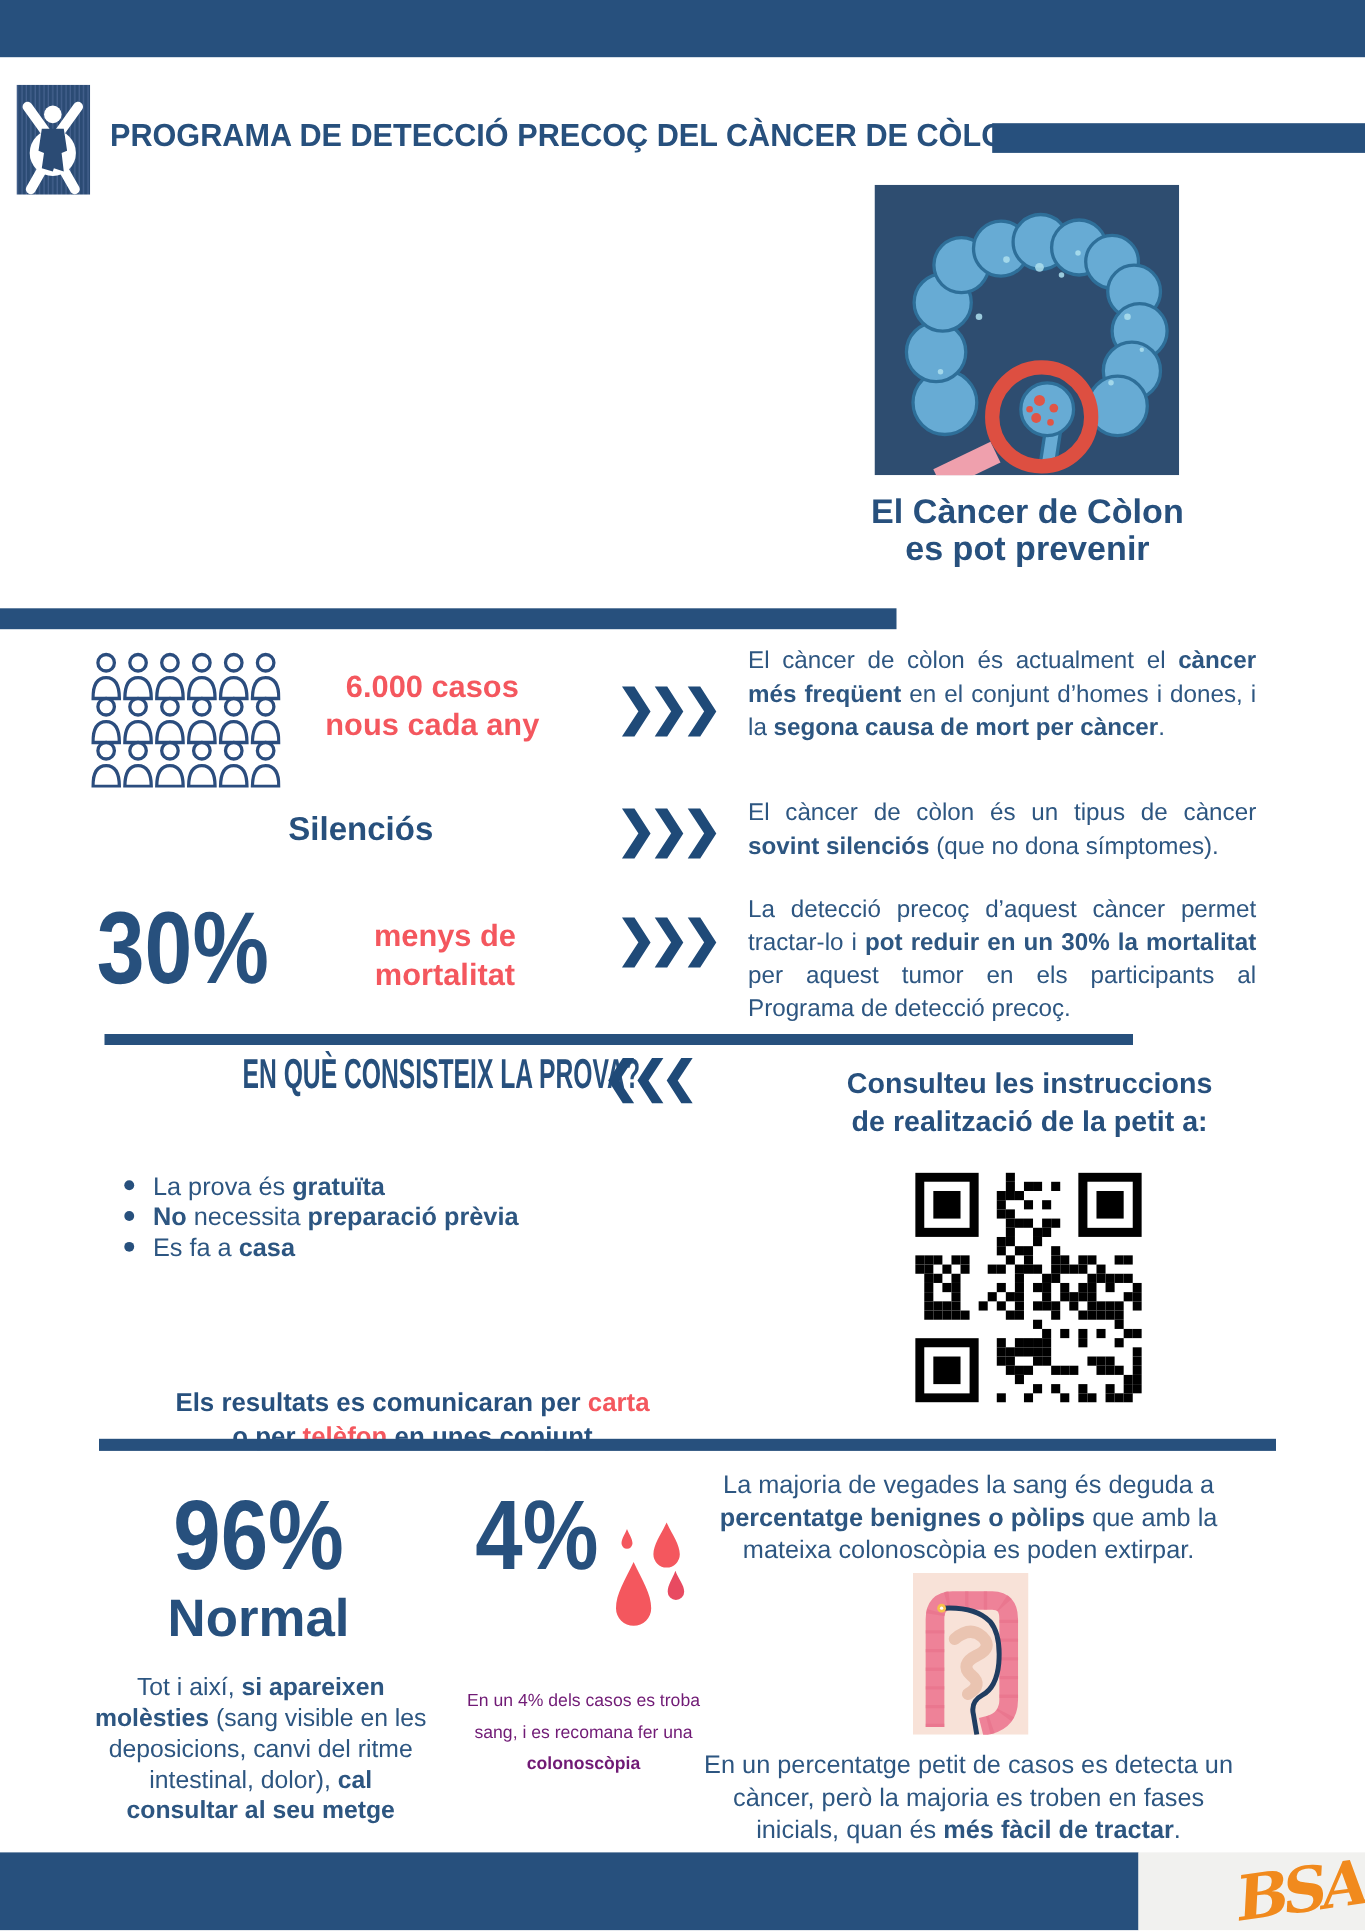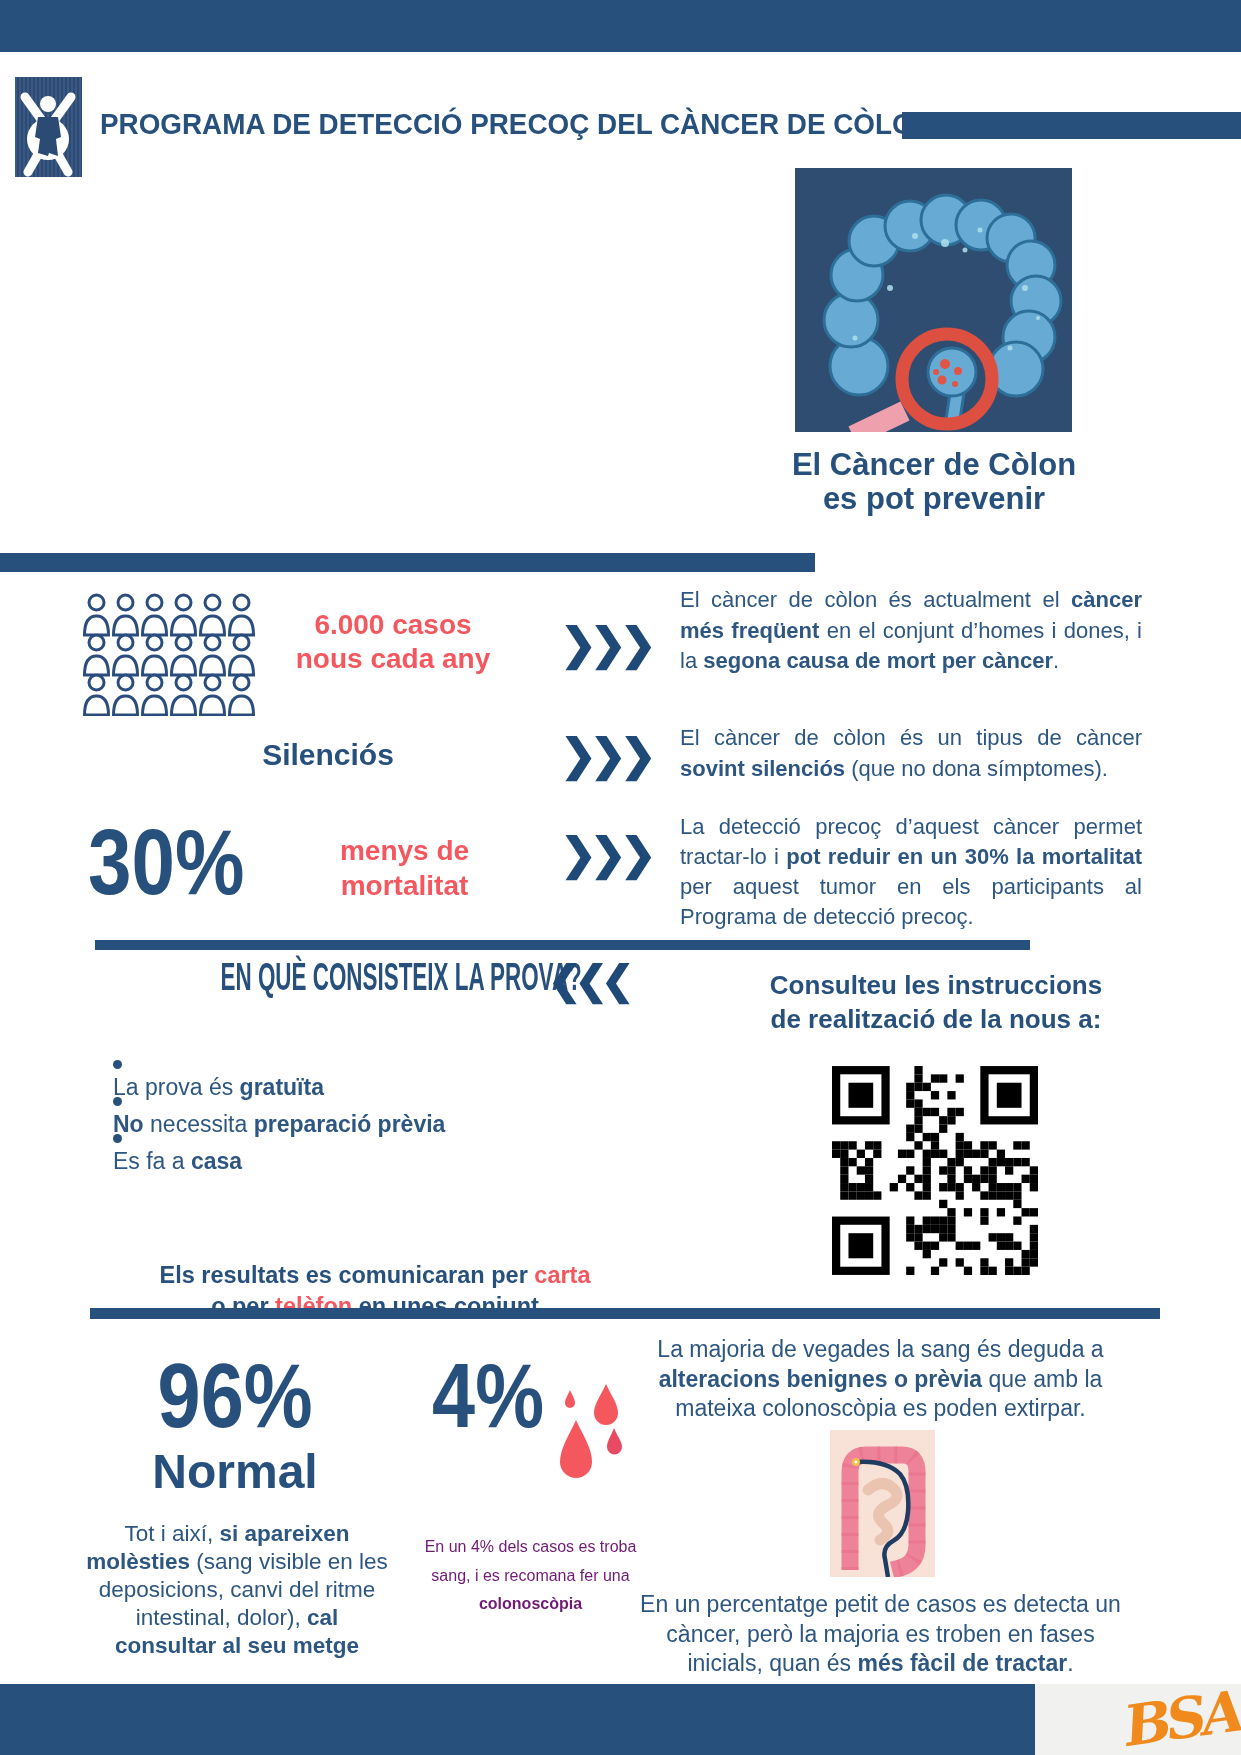--- a/index.html
+++ b/index.html
@@ -14,21 +14,21 @@
   .navy{color:#27507d;}
   .red{color:#f4575e;}
   .b{font-weight:700;}
   .cond{display:inline-block;transform-origin:0 50%;white-space:nowrap;}
   .cond-c{display:inline-block;transform-origin:50% 50%;white-space:nowrap;}
   .hero-line{height:111px;line-height:111px;font-weight:700;color:#254e7b;font-size:132px;}
   .hero-line .cond{transform:scaleX(.5);}
   .fact{width:462px;font-size:22px;line-height:30.5px;text-align:justify;color:#2d5681;}
   .chev{font-size:44px;font-weight:700;color:#1f4a78;letter-spacing:-7px;line-height:44px;}
   .ctr{text-align:center;}
-  .bullet-row{display:flex;align-items:baseline;font-size:23px;line-height:28px;color:#2d5681;margin-bottom:0;flex-direction:column;}
+  .bullet-row{display:flex;align-items:baseline;font-size:23px;line-height:28px;color:#2d5681;margin-bottom:0;}
   .dot{width:9px;height:9px;border-radius:50%;background:#27507d;flex:0 0 9px;margin-right:17px;position:relative;top:-4px;}
 </style>
 </head>
 <body>
 
 <div class="poster">
 
   <div class="abs bar" style="left:0;top:0;width:1241px;height:52px;"></div>
 
   <div class="abs" style="left:15px;top:77px;">
@@ -181,21 +181,21 @@
   </div>
 
 
   <div class="abs ctr navy" style="left:95px;top:1236px;width:560px;font-size:23.5px;font-weight:700;line-height:31px;margin-top:24px;">
     <div><span>Els resultats es comunicaran per </span><span class="red">carta</span></div>
     <div><span>o per </span><span class="red">telèfon</span><span> en unes conjunt</span></div>
   </div>
 
   <div class="abs ctr navy" style="left:736px;top:968px;width:400px;font-size:26px;font-weight:700;line-height:34px;">
     <div>Consulteu les instruccions</div>
-    <div>de realització de la nous a:</div>
+    <div>de realització de la petit a:</div>
   </div>
 
   <div class="abs" style="left:832px;top:1066px;width:206px;height:209px;"><svg width="206" height="209" viewBox="0 0 206 209">
         <g fill="#000">
           <rect x="82.40" y="0.00" width="8.24" height="8.36"></rect>
           <rect x="82.40" y="8.36" width="8.24" height="8.36"></rect>
           <rect x="98.88" y="8.36" width="8.24" height="8.36"></rect>
           <rect x="107.12" y="8.36" width="8.24" height="8.36"></rect>
           <rect x="123.60" y="8.36" width="8.24" height="8.36"></rect>
           <rect x="74.16" y="16.72" width="8.24" height="8.36"></rect>
@@ -392,21 +392,21 @@
   <div class="abs" style="left:548px;top:1378px;">
     <svg width="80" height="118" viewBox="0 0 80 118">
       <path d="M 22,12 C 20,17 17,21 17,25 A 5,5 0 0 0 27,25 C 27,21 24,17 22,12 Z" fill="#f4575e"></path>
       <path d="M 58,6 C 53,17 46,26 46,35 A 12,12 0 0 0 70,35 C 70,26 63,17 58,6 Z" fill="#f4575e"></path>
       <path d="M 28,42 C 20,59 12,71 12,84 A 16,16 0 0 0 44,84 C 44,71 36,59 28,42 Z" fill="#f4575e"></path>
       <path d="M 66,50 C 63,58 59,63 59,69 A 7.5,7.5 0 0 0 74,69 C 74,63 69,58 66,50 Z" fill="#e84a61"></path>
     </svg>
   </div>
   <p class="abs ctr" style="left:403px;top:1533px;width:255px;font-size:16px;line-height:28.5px;color:#701a75;"><span>En un 4% dels casos es troba sang, i es recomana fer una </span><span class="b">colonoscòpia</span></p>
 
-  <p class="abs ctr" style="left:628px;top:1335px;width:505px;font-size:23px;line-height:29.5px;color:#2d5681;"><span>La majoria de vegades la sang és deguda a </span><span class="b">alteracions benignes o prèvia</span><span> que amb la mateixa colonoscòpia es poden extirpar.</span></p>
+  <p class="abs ctr" style="left:628px;top:1335px;width:505px;font-size:23px;line-height:29.5px;color:#2d5681;"><span>La majoria de vegades la sang és deguda a </span><span class="b">percentatge benignes o pòlips</span><span> que amb la mateixa colonoscòpia es poden extirpar.</span></p>
 
   <div class="abs" style="left:830px;top:1430px;">
     <svg width="105" height="147" viewBox="0 0 105 147">
       <rect width="105" height="147" fill="#f8e2d8"></rect>
       <path d="M 20,140 L 20,42 Q 20,25 36,25 L 72,25 Q 87,25 87,42 L 87,115 Q 87,133 70,138 L 62,140" fill="none" stroke="#ee8298" stroke-width="17" stroke-linejoin="round"></path>
       <path d="M 20,140 L 20,42 Q 20,25 36,25 L 72,25 Q 87,25 87,42 L 87,115 Q 87,133 70,138 L 62,140" fill="none" stroke="#e56a85" stroke-width="17" stroke-dasharray="3 14" opacity=".45"></path>
       <path d="M 38,60 Q 52,48 63,58 Q 73,68 58,75 Q 42,83 53,93 Q 64,102 50,110" fill="none" stroke="#eac4b1" stroke-width="11" stroke-linecap="round"></path>
       <path d="M 26,32 Q 56,30 70,44 Q 80,56 78,82 Q 76,104 63,111 Q 52,117 55,129 L 58,147" fill="none" stroke="#203d61" stroke-width="4.5"></path>
       <circle cx="26" cy="32" r="4" fill="#f6c14b"></circle>
       <circle cx="26" cy="32" r="1.5" fill="#ffffff"></circle>

